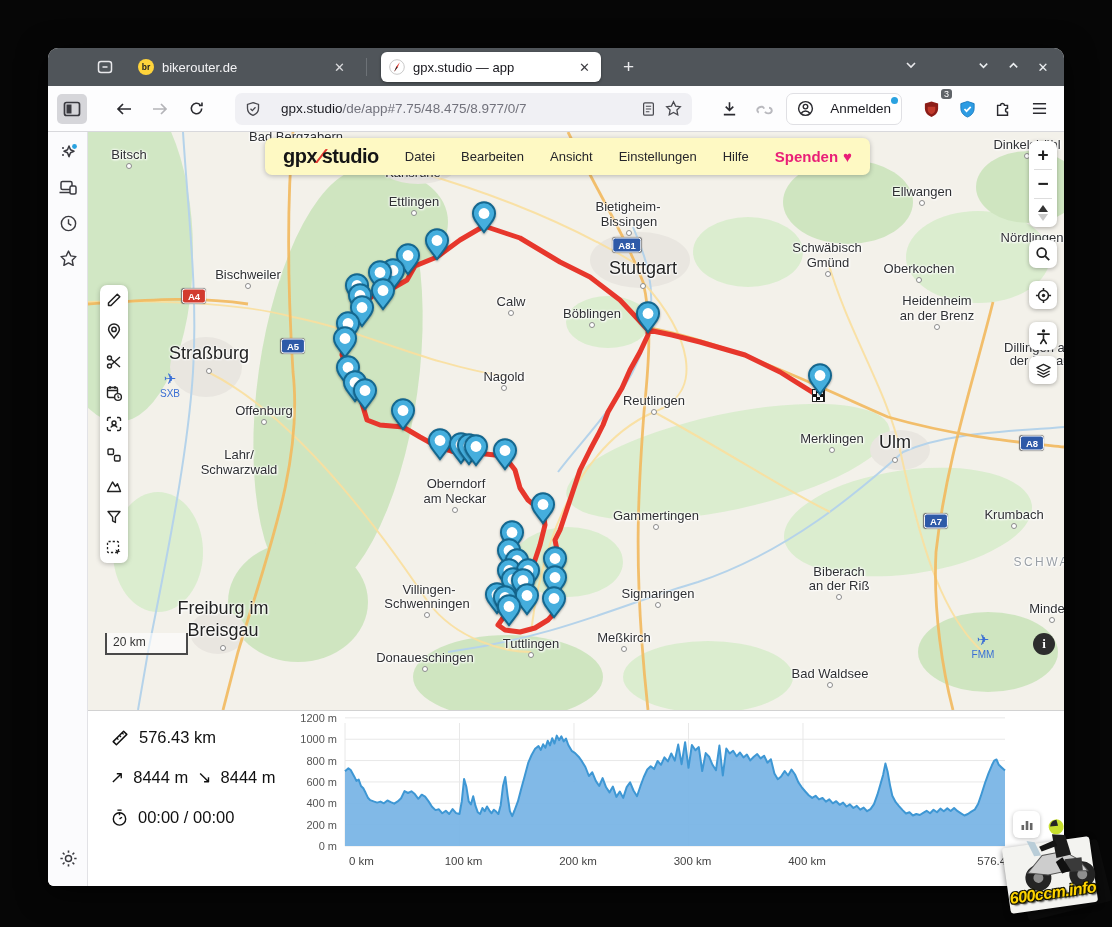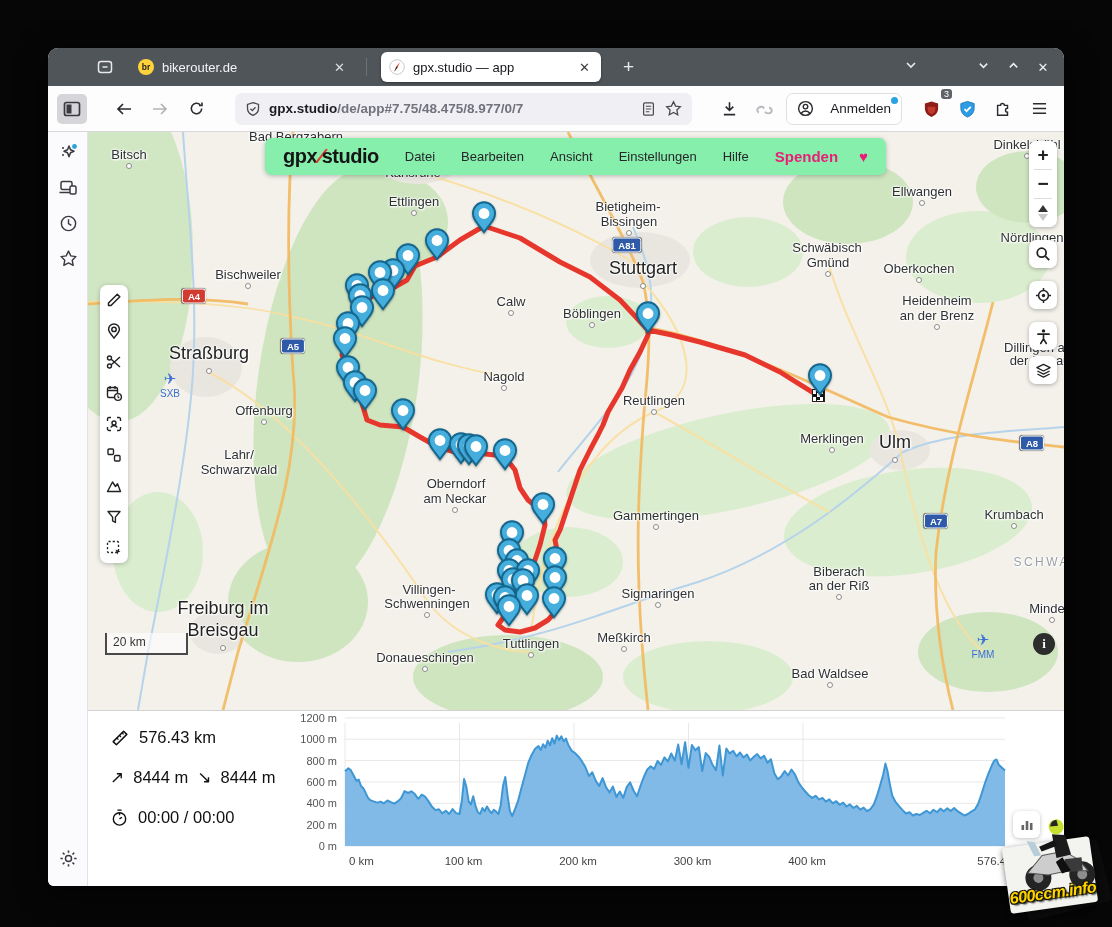--- a/index.html
+++ b/index.html
@@ -22,21 +22,21 @@
   .tb-caret { color:#e9e9ec; margin-right:58px; }
   .winctl { display:flex; gap:16px; color:#eceff1; margin-right:14px; font-size:13px; align-items:center; }
   .winctl span { width:14px; text-align:center; }
 
   
   .navbar { height:46px; background:#fdfdfe; display:flex; align-items:center; border-bottom:1px solid #d8d8dc; }
   .nbtn { width:30px; height:30px; display:flex; align-items:center; justify-content:center; border-radius:5px; flex:none; }
   .sidebar-toggle { margin-left:9px; background:#d6d6da; }
   .nav-back { margin-left:22px; }
   .urlbar { height:32px; width:470px; margin-left:24px; background:#f0f0f4; border-radius:7px; display:flex; align-items:center; padding:0 10px; }
-  .url-text { font-size:13.5px; margin-left:8px; flex:1; white-space:nowrap; overflow:hidden;font-weight:bold; }
+  .url-text { font-size:13.5px; margin-left:20px; flex:1; white-space:nowrap; overflow:hidden; }
   .url-main { color:#1b1b21; }
   .url-rest { color:#72727c; }
   .signin { height:32px; display:flex; align-items:center; gap:16px; border:1px solid #e0e0e4; border-radius:7px; padding:0 10px; margin:0 6px; position:relative; font-size:13.5px; color:#1b1b21; background:#fff; }
   .signin .dot { position:absolute; right:3px; top:3px; width:7px; height:7px; border-radius:50%; background:#2aa2e0; }
   .badge { position:absolute; right:-6px; top:-5px; background:#5f6368; color:#fff; font-size:9px; padding:0 3px; border-radius:3px; }
 
   
   .content { display:flex; height:754px; }
   .sidebar { position:relative; width:40px; background:#fbfbfd; border-right:1px solid #e2e2e6; flex:none; }
   .sb-ic { position:absolute; left:9px; width:22px; height:22px; display:flex; align-items:center; justify-content:center; }
@@ -50,25 +50,25 @@
   .mlabel.big { font-size:18px; color:#222; }
   .mlabel.caps { font-size:12px; color:#9aa0a6; letter-spacing:2.5px; }
   .mdot { position:absolute; width:6px; height:6px; border-radius:50%; background:#fff; border:1.5px solid #8a8a8a; transform:translate(-50%,-50%); }
   .shield { position:absolute; transform:translate(-50%,-50%); background:#2e5aa8; color:#fff; font-size:9.5px; font-weight:bold; padding:1px 5px; border-radius:3px; border:1px solid #fff; box-shadow:0 0 1px #666; }
   .shield.red { background:#d23b2f; }
   .airport { position:absolute; transform:translate(-50%,-50%); color:#3b6fd4; font-size:10px; text-align:center; line-height:1.1; }
   .airport .plane { font-size:15px; display:block; }
   .pin { position:absolute; width:26px; height:33px; filter:drop-shadow(0 1px 1px rgba(0,0,0,.35)); }
   .finish { position:absolute; width:13px; height:13px; border:1px solid #222; background:#fff; background-image:repeating-conic-gradient(#141414 0% 25%, #ffffff 25% 50%); background-size:7px 7px; }
 
-  .menubar { position:absolute; left:177px; top:6px; height:37px; background:#86efac; border-radius:7px; box-shadow:0 1px 5px rgba(0,0,0,.25); display:flex; align-items:center; padding:0 18px; gap:26px; z-index:30; }
+  .menubar { position:absolute; left:177px; top:6px; height:37px; background:#fef9c3; border-radius:7px; box-shadow:0 1px 5px rgba(0,0,0,.25); display:flex; align-items:center; padding:0 18px; gap:26px; z-index:30; }
   .logo { display:flex; align-items:center; font-weight:800; font-size:20px; color:#151515; letter-spacing:-.5px; }
   .logo .slash { color:#e23c33; font-style:italic; font-weight:900; margin:0 2px; letter-spacing:-3px; }
   .menu-item { font-size:13px; color:#26262b; }
-  .donate { font-size:15px; font-weight:700; color:#e91e77; display:flex; gap:21px; align-items:center; }
+  .donate { font-size:15px; font-weight:700; color:#e91e77; display:flex; gap:5px; align-items:center; }
 
   .tools { position:absolute; left:12px; top:153px; width:28px; background:#fff; border-radius:7px; box-shadow:0 1px 5px rgba(0,0,0,.25); padding:5px 0; display:flex; flex-direction:column; align-items:center; gap:11px; z-index:25; }
   .tool { width:20px; height:20px; display:flex; align-items:center; justify-content:center; }
 
   .mapctl { position:absolute; right:7px; top:9px; width:28px; display:flex; flex-direction:column; z-index:25; }
   .ctl-group { background:#fff; border-radius:7px; box-shadow:0 1px 4px rgba(0,0,0,.3); display:flex; flex-direction:column; align-items:center; }
   .ctl { width:28px; height:28px; display:flex; align-items:center; justify-content:center; font-size:19px; color:#222; font-weight:bold; }
   .gap { height:13px; }
 
   .scale { position:absolute; left:17px; top:501px; width:83px; height:22px; border:2px solid #4a4a4a; border-top:none; background:rgba(255,255,255,.6); font-size:12px; color:#333; padding:2px 0 0 6px; z-index:20; }

